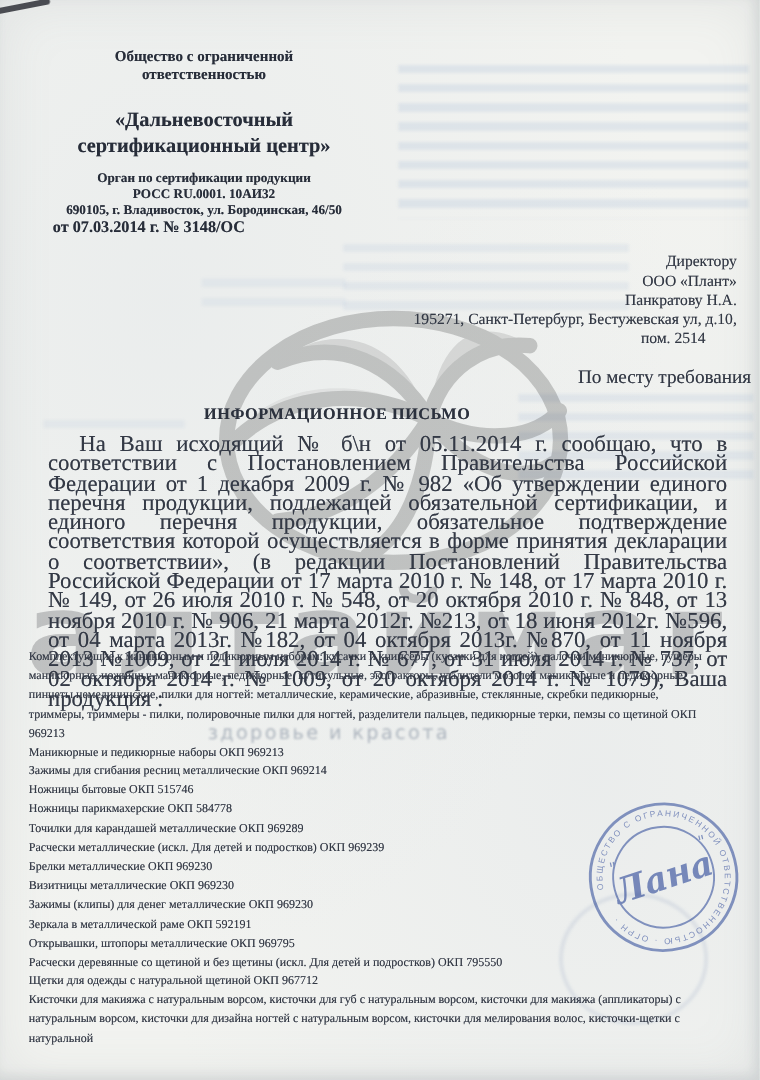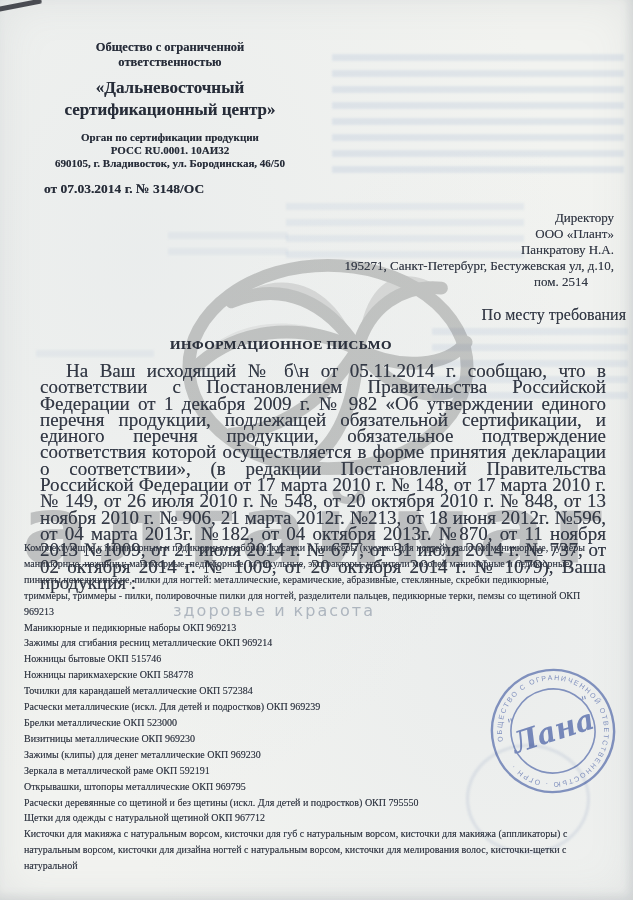--- a/index.html
+++ b/index.html
@@ -37,21 +37,21 @@
     mix-blend-mode:multiply;opacity:.92;}
   .stamp-ghost{position:absolute;left:466px;top:744px;width:118px;height:104px;
     border:3px solid rgba(132,152,196,.17);border-radius:50%;filter:blur(1.2px);
     mix-blend-mode:multiply;}
   
   .content{position:absolute;left:0;top:0;width:100%;height:100%;
     text-shadow:0 0 .5px rgba(58,64,78,.6);}
   .letterhead{position:absolute;left:42px;top:40px;width:256px;text-align:center;
     font-weight:bold;color:#272d39;}
   .lh-type{font-size:12.5px;line-height:15px;}
-  .lh-name{font-size:17px;line-height:22px;margin-top:7px;}
+  .lh-name{font-size:17px;line-height:22px;margin-top:19px;}
   .lh-cert{font-size:11px;line-height:13px;margin-top:10px;}
   .lh-addr{font-size:11px;}
   .ref-line{position:absolute;left:44px;top:181px;font-size:13.5px;font-weight:bold;color:#272d39;}
   .addressee{position:absolute;right:19px;top:210px;text-align:right;font-size:13px;line-height:16px;}
   .addr-room{padding-right:26px;}
   .delivery{position:absolute;right:7px;top:306px;font-size:16px;}
   .title{position:absolute;left:40px;top:337px;width:482px;text-align:center;
     font-size:13.5px;font-weight:bold;letter-spacing:.5px;color:#2b313d;}
   .body-par{position:absolute;left:40px;top:363px;width:566px;margin:0;
     font-size:19px;line-height:16.3px;text-align:justify;text-indent:26px;}
@@ -125,23 +125,23 @@
     <div class="title">ИНФОРМАЦИОННОЕ ПИСЬМО</div>
 
     <p class="body-par">На Ваш исходящий № б\н от 05.11.2014 г. сообщаю, что в соответствии с Постановлением Правительства Российской Федерации от 1 декабря 2009 г. № 982 «Об утверждении единого перечня продукции, подлежащей обязательной сертификации, и единого перечня продукции, обязательное подтверждение соответствия которой осуществляется в форме принятия декларации о соответствии», (в редакции Постановлений Правительства Российской Федерации от 17 марта 2010 г. № 148, от 17 марта 2010 г. № 149, от 26 июля 2010 г. № 548, от 20 октября 2010 г. № 848, от 13 ноября 2010 г. № 906, 21 марта 2012г. №213, от 18 июня 2012г. №596, от 04 марта 2013г. №182, от 04 октября 2013г. №870, от 11 ноября 2013 №1009, от 21 июля 2014 г. № 677, от 31 июля 2014 г. № 737, от 02 октября 2014 г. № 1009, от 20 октября 2014 г. № 1079), Ваша продукция :</p>
 
     <div class="plist">
       <p class="pl">Комплектующие к маникюрным и педикюрным наборам: кусачки и книпсеры (кусачки для ногтей), палочки маникюрные, пушеры маникюрные, ножницы: маникюрные, педикюрные, кутикульные, экстракторы, удалители мозолей маникюрные и педикюрные, пинцеты немедицинские, пилки для ногтей: металлические, керамические, абразивные, стеклянные, скребки педикюрные, триммеры, триммеры - пилки, полировочные пилки для ногтей, разделители пальцев, педикюрные терки, пемзы со щетиной ОКП 969213</p>
       <p class="pl">Маникюрные и педикюрные наборы ОКП 969213</p>
       <p class="pl">Зажимы для сгибания ресниц металлические ОКП 969214</p>
       <p class="pl">Ножницы бытовые ОКП 515746</p>
       <p class="pl">Ножницы парикмахерские ОКП 584778</p>
-      <p class="pl">Точилки для карандашей металлические ОКП 572384</p>
+      <p class="pl">Точилки для карандашей металлические ОКП 969289</p>
       <p class="pl">Расчески металлические (искл. Для детей и подростков) ОКП 969239</p>
-      <p class="pl">Брелки металлические ОКП 523000</p>
+      <p class="pl">Брелки металлические ОКП 969230</p>
       <p class="pl">Визитницы металлические ОКП 969230</p>
       <p class="pl">Зажимы (клипы) для денег металлические ОКП 969230</p>
       <p class="pl">Зеркала в металлической раме ОКП 592191</p>
       <p class="pl">Открывашки, штопоры металлические ОКП 969795</p>
       <p class="pl">Расчески деревянные со щетиной и без щетины (искл. Для детей и подростков) ОКП 795550</p>
       <p class="pl">Щетки для одежды с натуральной щетиной ОКП 967712</p>
       <p class="pl">Кисточки для макияжа с натуральным ворсом, кисточки для губ с натуральным ворсом, кисточки для макияжа (аппликаторы) с натуральным ворсом, кисточки для дизайна ногтей с натуральным ворсом, кисточки для мелирования волос, кисточки-щетки с натуральной</p>
     </div>
   </div>
 

